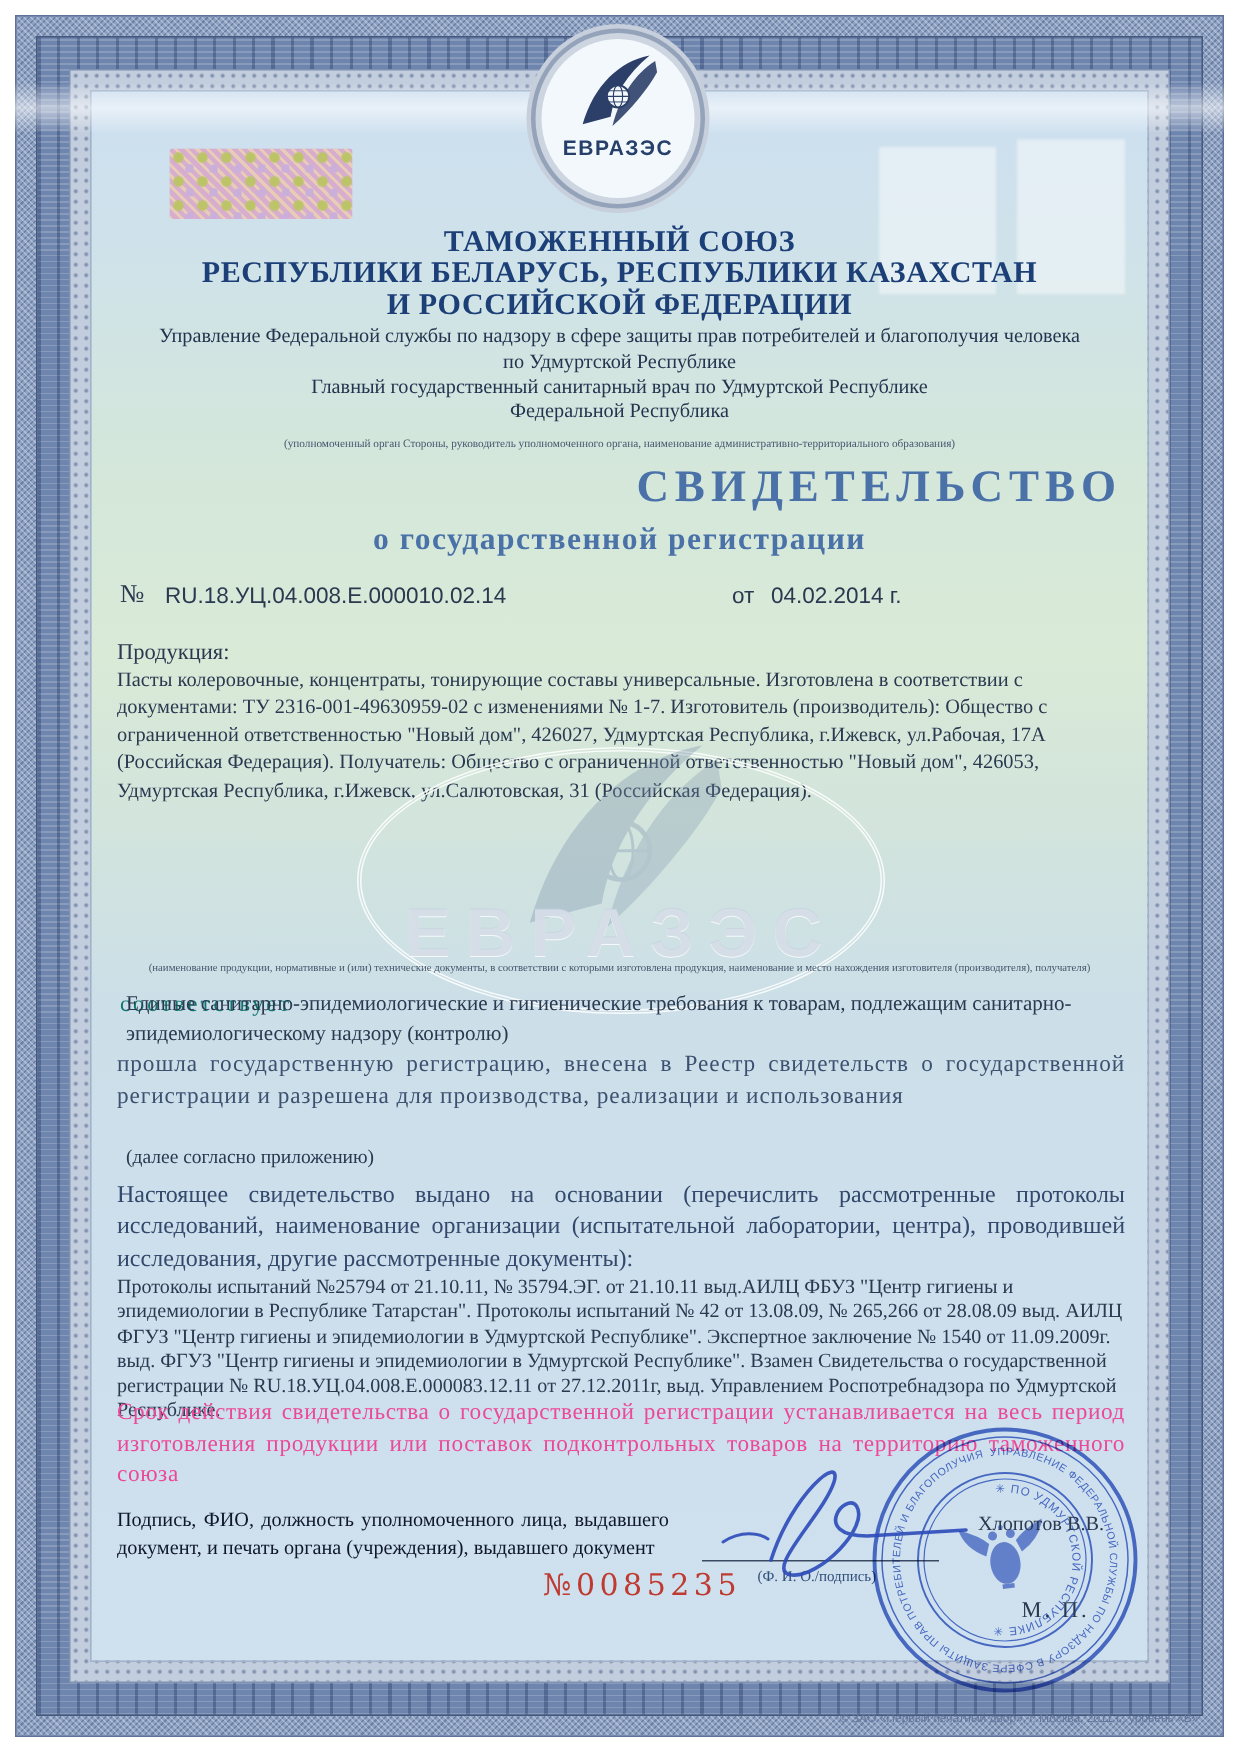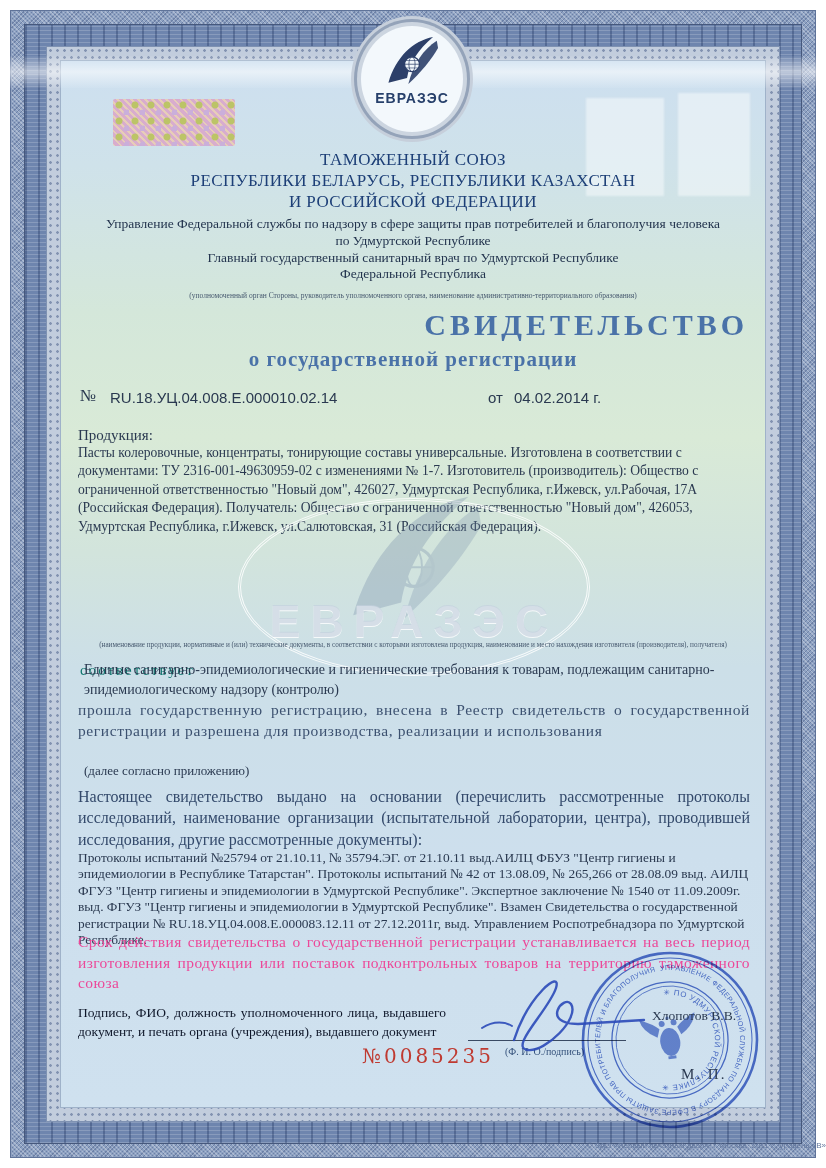--- a/index.html
+++ b/index.html
@@ -36,21 +36,21 @@
     background-color:#d9aec9;
     background-image:
       radial-gradient(circle at 6px 6px,#b9c050 3px,transparent 4px),
       radial-gradient(circle at 14px 14px,#caa7d8 3px,transparent 4px),
       repeating-linear-gradient(45deg,rgba(255,230,150,.5) 0 2px,rgba(220,150,200,.4) 2px 5px);
     background-size:16px 16px,16px 16px,auto;opacity:.85;border-radius:2px;}
   .latent{position:absolute;background:rgba(245,250,252,.55);filter:blur(1px);}
   
   .abs{position:absolute;}
   .hdr{left:78px;width:670px;text-align:center;color:#1d3f77;}
-  .hdr-bold{font-weight:normal;font-size:17px;letter-spacing:.4px;}
+  .hdr-bold{font-weight:bold;font-size:20px;letter-spacing:.4px;}
   .auth{left:78px;width:670px;text-align:center;color:#23344e;font-size:13.5px;}
   .cap{color:#46586e;text-align:center;}
   .title-main{left:78px;width:670px;text-align:right;font-weight:bold;font-size:30px;
     letter-spacing:4px;color:#4a72a8;}
   .title-sub{left:78px;width:670px;text-align:center;font-weight:bold;font-size:21px;
     letter-spacing:1px;color:#4a72a8;}
   .sans{font-family:"Liberation Sans",sans-serif;}
   .body-t{color:#2a3950;}
   .just{text-align:justify;}
   
@@ -171,15 +171,15 @@
       <ellipse cx="92" cy="94" rx="10" ry="14"></ellipse>
       <path d="M80 88 Q66 80 64 68 Q78 74 83 80 Z"></path>
       <path d="M104 88 Q118 80 120 68 Q106 74 101 80 Z"></path>
       <circle cx="86" cy="75" r="3"></circle>
         <circle cx="98" cy="75" r="3"></circle>
       <rect x="88" y="108" width="8" height="3"></rect>
       <circle cx="92" cy="70" r="1.6"></circle>
     </g>
   </svg>
 
-  <div class="abs printer" style="left:446px;top:1141px;width:380px;text-align:right;">© ЗАО «Первый печатный двор», г. Москва, 2011 г., уровень «В»</div>
+  <div class="abs printer" style="left:419px;top:1141px;width:380px;text-align:right;">© ЗАО «Первый печатный двор», г. Москва, 2011 г., уровень «В»</div>
 
 </div>
 
 </body></html>

